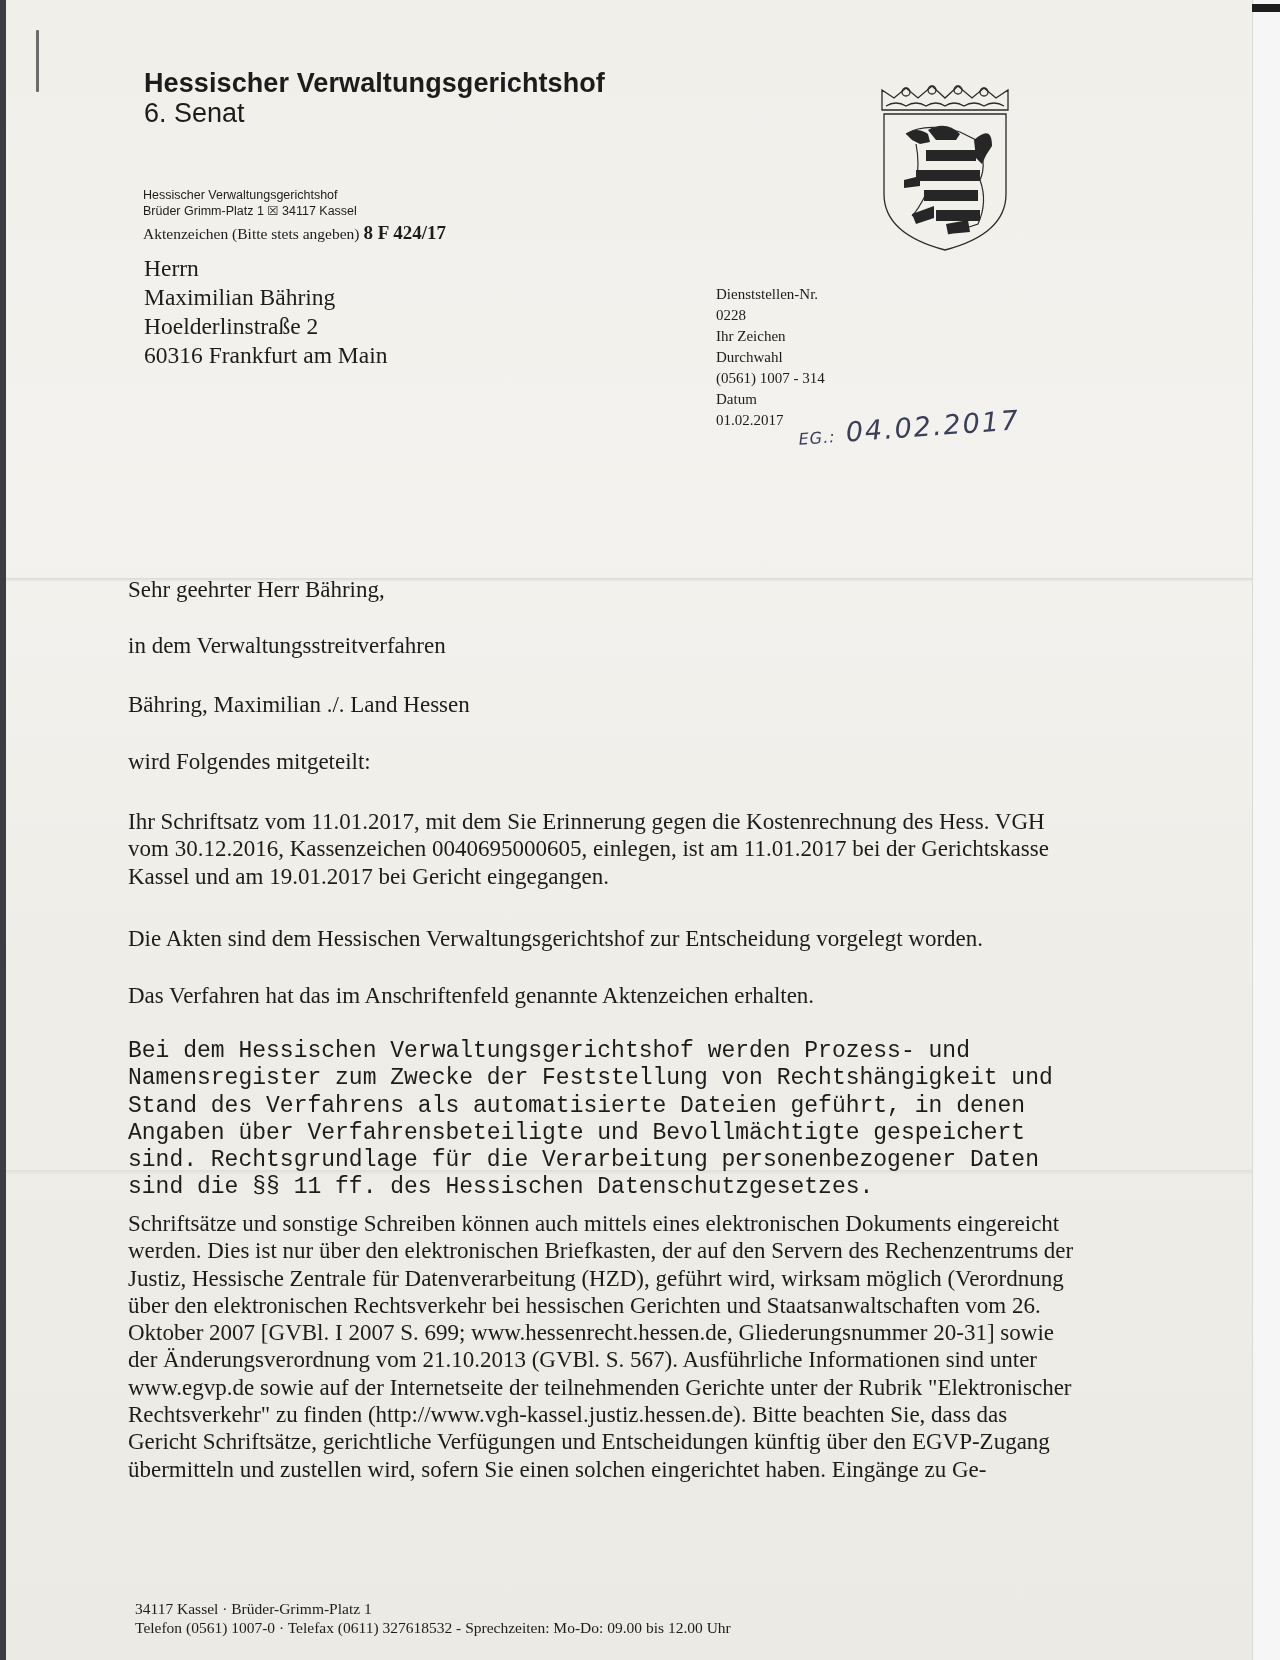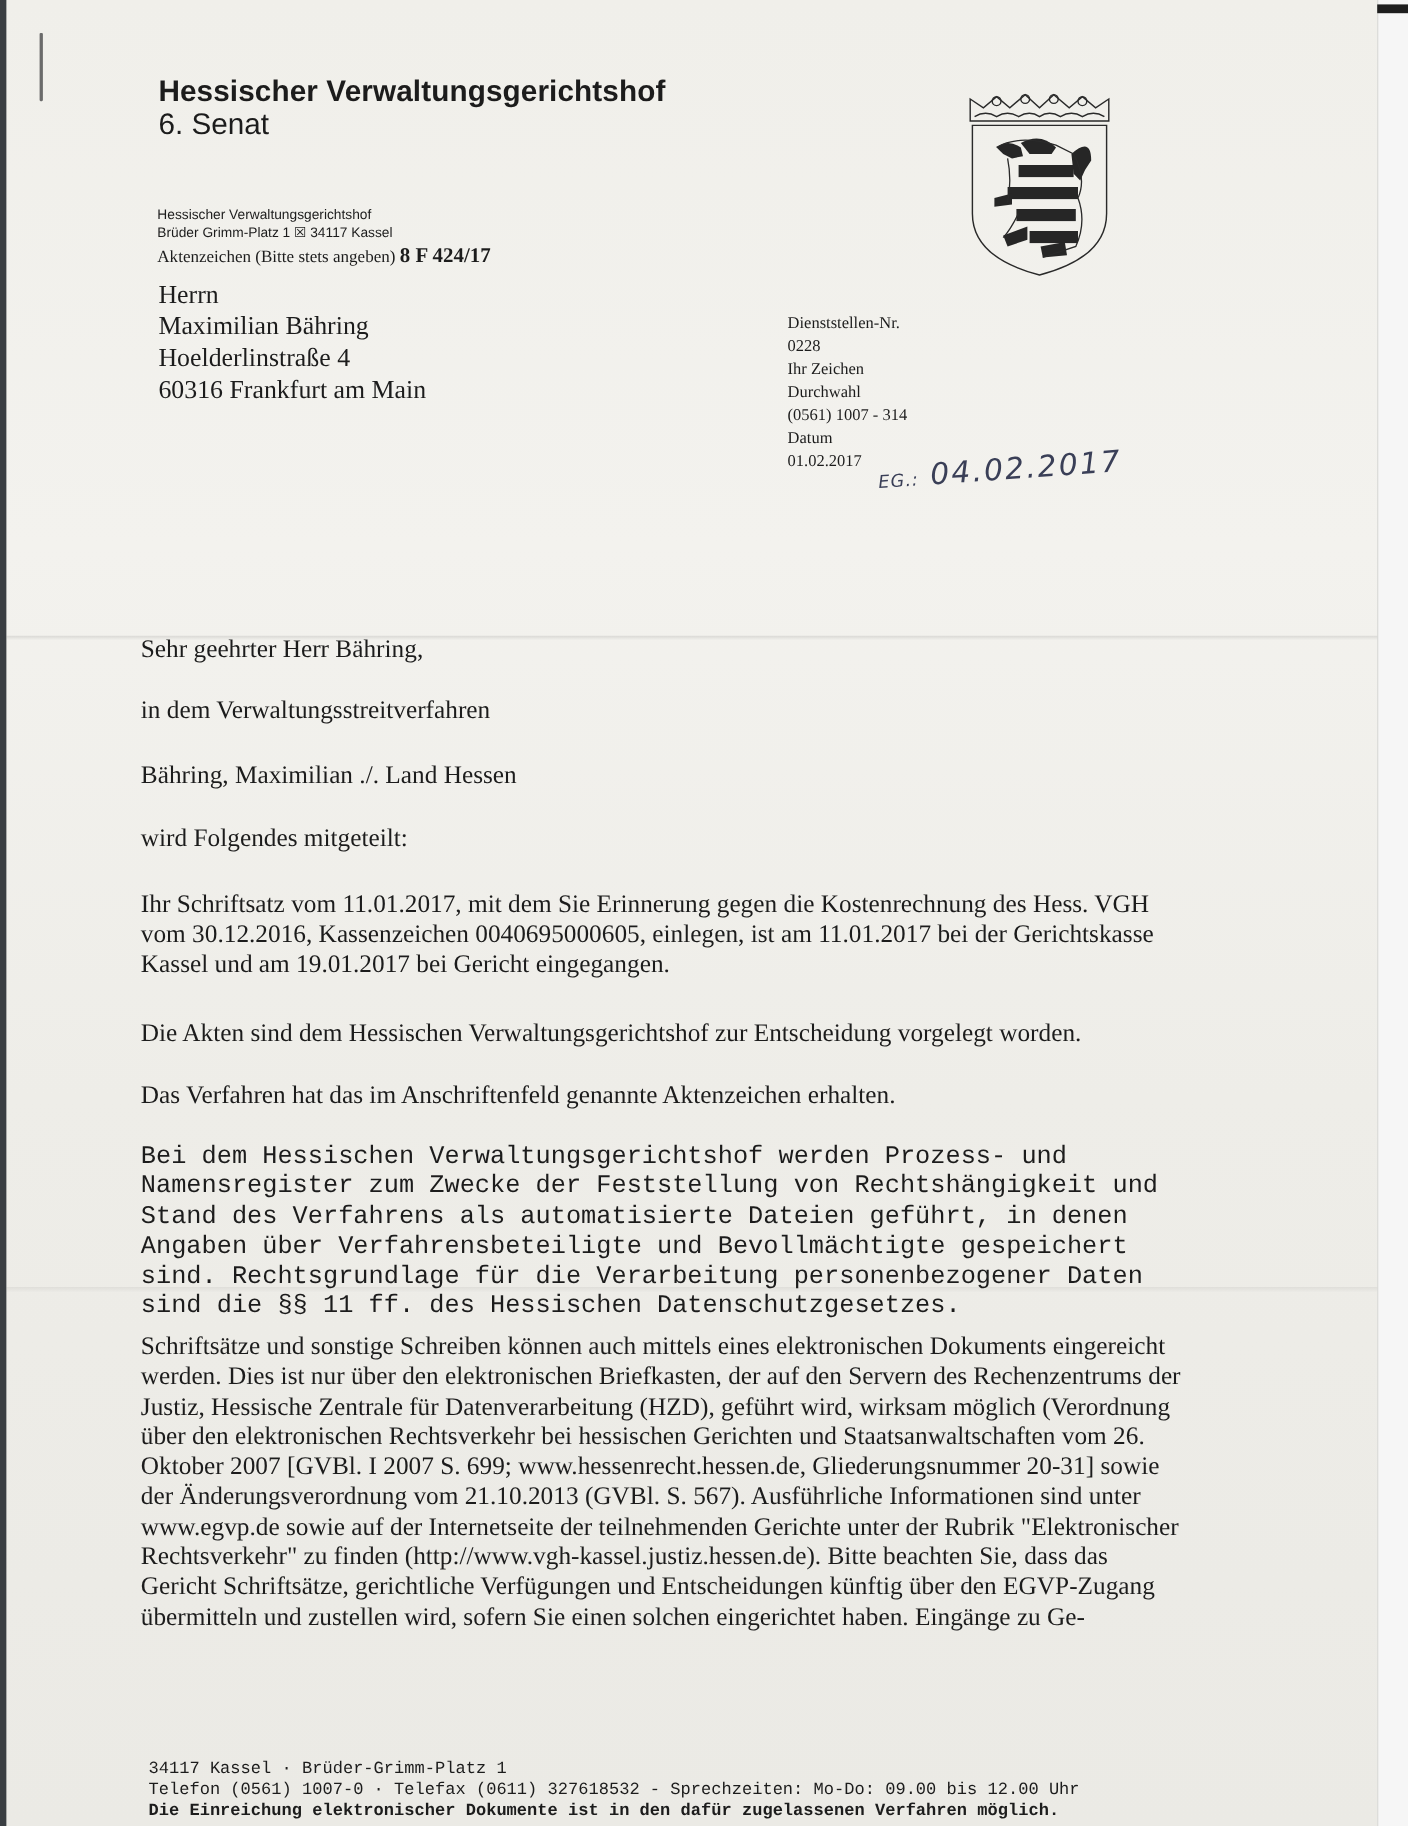--- a/index.html
+++ b/index.html
@@ -48,21 +48,21 @@
   .intro { top: 632px; }
   .parties { top: 691px; font-weight: normal; }
   .lead { top: 748px; }
   .para1 { top: 808px; }
   .para2 { top: 925px; }
   .para3 { top: 982px; }
   .para4 { top: 1038px; font-family: Liberation Mono, monospace; }
   .para5 { top: 1210px; }
   .body-text p { margin: 0; }
 
-  .footer { position: absolute; left: 135px; top: 1599px; font-family: Liberation Mono, monospace; font-size: 15.5px; line-height: 19px; }
+  .footer { position: absolute; left: 135px; top: 1599px; font-family: Liberation Serif, serif; font-size: 15.5px; line-height: 19px; }
   .footer .bold { font-weight: bold; }
 </style>
 </head>
 <body>
 
 <div class="left-edge"></div>
 <div class="page"></div>
 <div class="right-strip"></div>
 <div class="right-strip-bar"></div>
 <div class="fold"></div>
@@ -102,21 +102,21 @@
 <div class="sender-line sans" style="top:188px">Hessischer Verwaltungsgerichtshof</div>
 <div class="sender-line sans" style="top:203px">Brüder Grimm-Platz 1 ☒ 34117 Kassel</div>
 <div class="aktz">
   <span>Aktenzeichen (Bitte stets angeben)</span>
   <b>8 F 424/17</b>
 </div>
 
 <div class="recipient">
   <div>Herrn</div>
   <div>Maximilian Bähring</div>
-  <div>Hoelderlinstraße 4</div>
+  <div>Hoelderlinstraße 2</div>
   <div>60316 Frankfurt am Main</div>
 </div>
 
 <div class="info">
   <div class="row">
     <span class="lbl">Dienststellen-Nr.</span>
     <span>0228</span>
   </div>
   <div class="row">
     <span class="lbl">Ihr Zeichen</span>
@@ -154,14 +154,13 @@
 <div class="body-text para4">
     <p>Bei dem Hessischen Verwaltungsgerichtshof werden Prozess- und Namensregister zum Zwecke der Feststellung von Rechtshängigkeit und Stand des Verfahrens als automatisierte Dateien geführt, in denen Angaben über Verfahrensbeteiligte und Bevollmächtigte gespeichert sind. Rechtsgrundlage für die Verarbeitung personenbezogener Daten sind die §§ 11 ff. des Hessischen Datenschutzgesetzes.</p>
   </div>
 <div class="body-text para5">
     <p>Schriftsätze und sonstige Schreiben können auch mittels eines elektronischen Dokuments eingereicht werden. Dies ist nur über den elektronischen Briefkasten, der auf den Servern des Rechenzentrums der Justiz, Hessische Zentrale für Datenverarbeitung (HZD), geführt wird, wirksam möglich (Verordnung über den elektronischen Rechtsverkehr bei hessischen Gerichten und Staatsanwaltschaften vom 26. Oktober 2007 [GVBl. I 2007 S. 699; www.hessenrecht.hessen.de, Gliederungsnummer 20-31] sowie der Änderungsverordnung vom 21.10.2013 (GVBl. S. 567). Ausführliche Informationen sind unter www.egvp.de sowie auf der Internetseite der teilnehmenden Gerichte unter der Rubrik "Elektronischer Rechtsverkehr" zu finden (http://www.vgh-kassel.justiz.hessen.de). Bitte beachten Sie, dass das Gericht Schriftsätze, gerichtliche Verfügungen und Entscheidungen künftig über den EGVP-Zugang übermitteln und zustellen wird, sofern Sie einen solchen eingerichtet haben. Eingänge zu Ge-</p>
   </div>
 
 <div class="footer">
   <div>34117 Kassel · Brüder-Grimm-Platz 1</div>
   <div>Telefon (0561) 1007-0 · Telefax (0611) 327618532  - Sprechzeiten: Mo-Do: 09.00 bis 12.00 Uhr</div>
-  <div class="bold">Die Einreichung elektronischer Dokumente ist in den dafür zugelassenen Verfahren möglich.</div>
 </div>
 
 </body></html>

